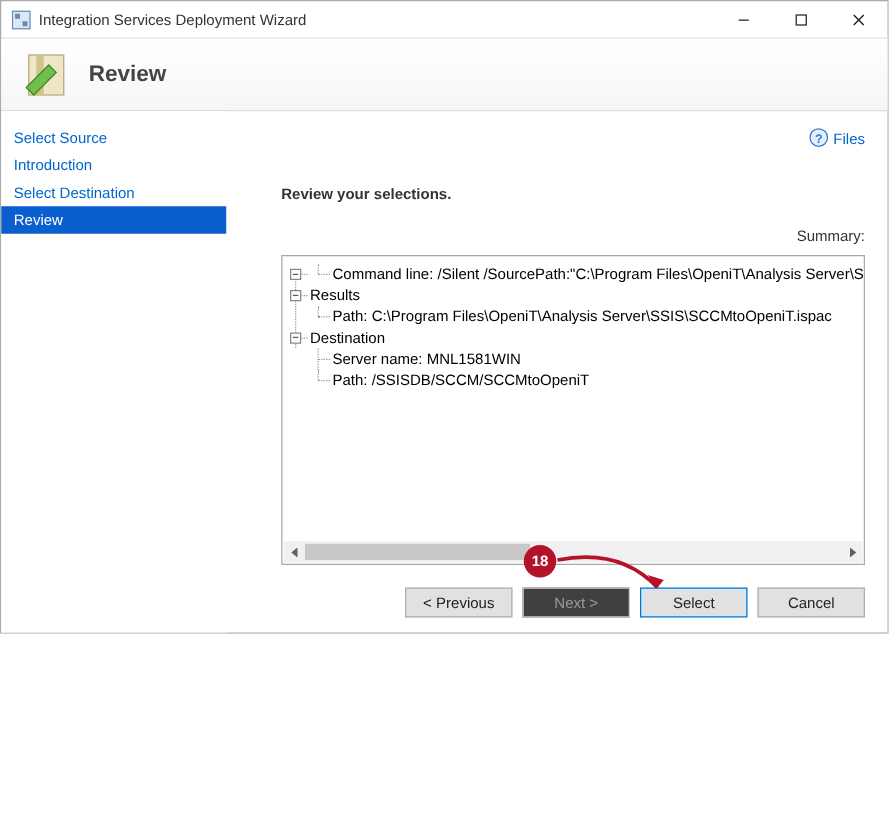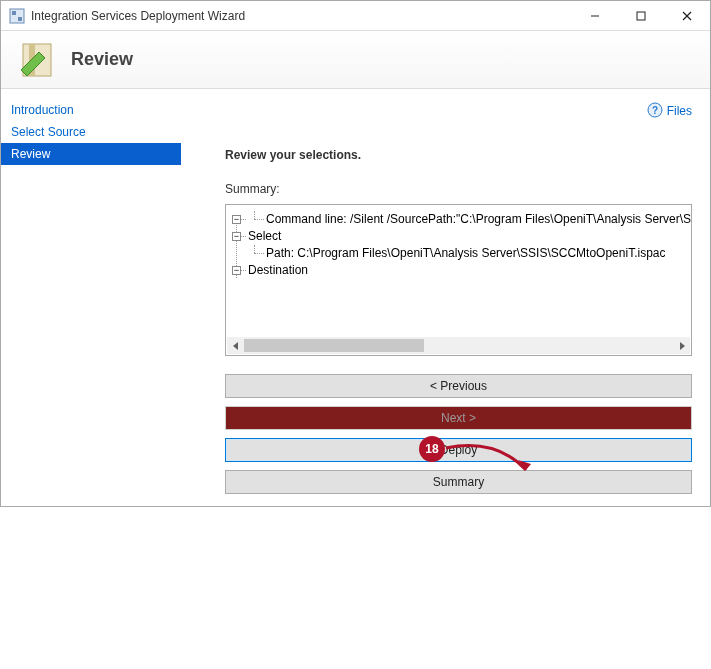--- a/index.html
+++ b/index.html
@@ -14,37 +14,37 @@
   .header .htitle { font-size: 18px; font-weight: bold; color: #444; }
   .body { display: flex; height: calc(100% - 30px - 58px); }
   .sidebar { width: 180px; padding-top: 10px; background: #fff; }
   .side-item { padding: 4px 10px; color: #0066cc; cursor: pointer; }
   .side-item.selected { background: #0a5fcf; color: #fff; }
   .content { flex: 1; display: flex; flex-direction: column; padding: 10px 18px 12px 0; position: relative; }
   .help-row { height: 24px; display: flex; justify-content: flex-end; align-items: center; gap: 4px; }
   .help-link { color: #0066cc; cursor: pointer; }
   .content-inner { flex: 1; display: flex; flex-direction: column; padding-left: 44px; }
   .section-title { font-weight: bold; color: #333; padding: 6px 0 20px 0; margin-top: 19px; }
-  .label { color: #333; padding-bottom: 8px; }
+  .label { color: #333; padding-bottom: 8px; text-align: right; }
   .treebox { border: 1px solid #a8a8a8; flex: 1; position: relative; overflow: hidden; background: #fff; }
   .tree { padding: 6px 6px 6px 4px; position: absolute; top: 0; left: 0; right: 0; bottom: 18px; overflow: hidden; white-space: nowrap; }
   .tree ul { list-style: none; margin: 0; padding-left: 0; }
   .tree li { position: relative; padding-left: 18px; line-height: 17px; }
   .tree li::before { content: ""; position: absolute; top: 0; left: 6px; border-left: 1px dotted #999; height: 100%; }
   .tree li::after { content: ""; position: absolute; top: 8px; left: 6px; border-top: 1px dotted #999; width: 10px; }
   .tree > ul > li::before { top: 8px; }
   .tree li.last::before { height: 8px; }
   .toggle { display: inline-block; width: 9px; height: 9px; border: 1px solid #888; background: #fff; text-align: center; line-height: 7px; font-size: 9px; position: absolute; left: 2px; top: 4px; z-index: 1; }
   .hscroll { position: absolute; left: 1px; right: 1px; bottom: 1px; height: 17px; background: #f0f0f0; display: flex; align-items: center; }
   .hscroll .arrow { width: 17px; height: 17px; display: flex; align-items: center; justify-content: center; color: #555; }
   .hscroll .track { flex: 1; height: 17px; position: relative; }
   .hscroll .thumb { position: absolute; left: 0; top: 2px; height: 13px; width: 42%; background: #c8c8c8; }
-  .button-row { display: flex; justify-content: flex-end; gap: 8px; padding-top: 18px; flex-direction: column; }
+  .button-row { display: flex; justify-content: flex-end; gap: 8px; padding-top: 18px; }
   .btn { min-width: 86px; height: 24px; border: 1px solid #adadad; background: #e1e1e1; color: #222; display: flex; align-items: center; justify-content: center; cursor: pointer; }
-  .btn.disabled { color: #9a9a9a; background: #7f1d1d; border-color: #cfcfcf; cursor: default; }
+  .btn.disabled { color: #9a9a9a; background: #404040; border-color: #cfcfcf; cursor: default; }
   .btn.highlight { border-color: #0078d7; box-shadow: inset 0 0 0 1px #cee7fb; }
   .callout { position: absolute; width: 26px; height: 26px; border-radius: 50%; background: #b3122b; color: #fff; display: flex; align-items: center; justify-content: center; font-weight: bold; font-size: 12px; z-index: 20; }
 </style>
 </head>
 <body>
 
 <div class="window">
 
   <div class="titlebar">
     <span class="icon">
@@ -80,22 +80,23 @@
           <rect x="12" y="4" width="6" height="32" fill="#d0c38c"></rect>
           <path d="M4 30 L22 12 L28 18 L10 36 Z" fill="#6fbf4a" stroke="#3e8a22"></path>
         </svg>
     </span>
     <span class="htitle">Review</span>
   </div>
 
   <div class="body">
 
     <div class="sidebar">
+      <div class="side-item">Select Source</div>
       <div class="side-item">Introduction</div>
-      <div class="side-item">Select Source</div>
+      <div class="side-item">Select Destination</div>
       <div class="side-item selected">Review</div>
     </div>
 
     <div class="content">
       <div class="help-row">
         <span>
           <svg width="16" height="16">
               <circle cx="8" cy="8" r="7" fill="#e6f0fb" stroke="#2a7ad1"></circle>
               <text x="8" y="12" text-anchor="middle" font-size="10" fill="#2a7ad1" font-weight="bold">?</text>
             </svg>
@@ -111,28 +112,32 @@
           <div class="tree">
             <ul>
               <li>
                 <span class="toggle">−</span>
                 <ul>
                   <li class="last"><span>Command line: /Silent /SourcePath:"C:\Program Files\OpeniT\Analysis Server\SSIS\SCCM</span></li>
                 </ul>
               </li>
               <li>
                 <span class="toggle">−</span>
-                <span>Select</span>
+                <span>Results</span>
                 <ul>
                   <li class="last"><span>Path: C:\Program Files\OpeniT\Analysis Server\SSIS\SCCMtoOpeniT.ispac</span></li>
                 </ul>
               </li>
               <li class="last">
                 <span class="toggle">−</span>
                 <span>Destination</span>
+                <ul>
+                  <li><span>Server name: MNL1581WIN</span></li>
+                  <li class="last"><span>Path: /SSISDB/SCCM/SCCMtoOpeniT</span></li>
+                </ul>
               </li>
             </ul>
           </div>
           <div class="hscroll">
             <div class="arrow">
               <svg width="8" height="8">
                   <path d="M6 0 L1 4 L6 8 Z" fill="#606060"></path>
                 </svg>
             </div>
             <div class="track">
@@ -148,19 +153,19 @@
 
         <div class="callout" style="left:238px; bottom:44px;">18</div>
         <svg style="position:absolute; left:260px; bottom:18px; z-index:19;" width="100" height="50">
           <path d="M5 10 Q 55 0 85 32" fill="none" stroke="#b3122b" stroke-width="3"></path>
           <path d="M85 32 L77 22 L90 26 Z" fill="#b3122b"></path>
         </svg>
 
         <div class="button-row">
           <div class="btn">&lt; Previous</div>
           <div class="btn disabled">Next &gt;</div>
-          <div class="btn highlight">Deploy</div>
-          <div class="btn">Summary</div>
+          <div class="btn highlight">Select</div>
+          <div class="btn">Cancel</div>
         </div>
       </div>
     </div>
   </div>
 </div>
 
 </body></html>

